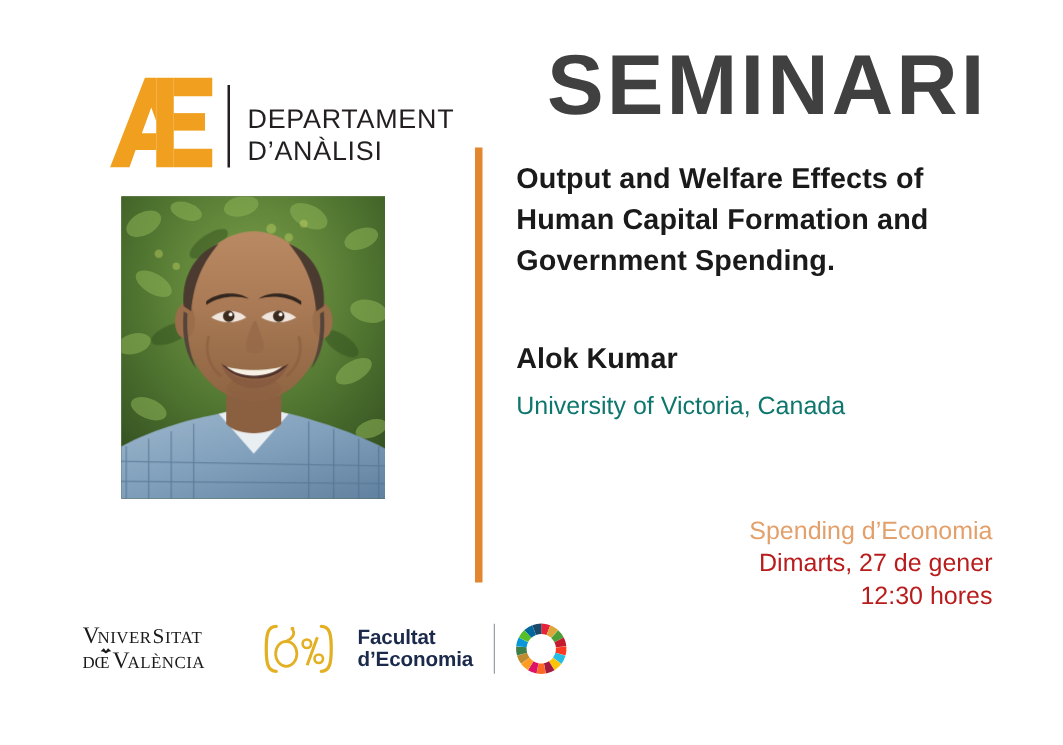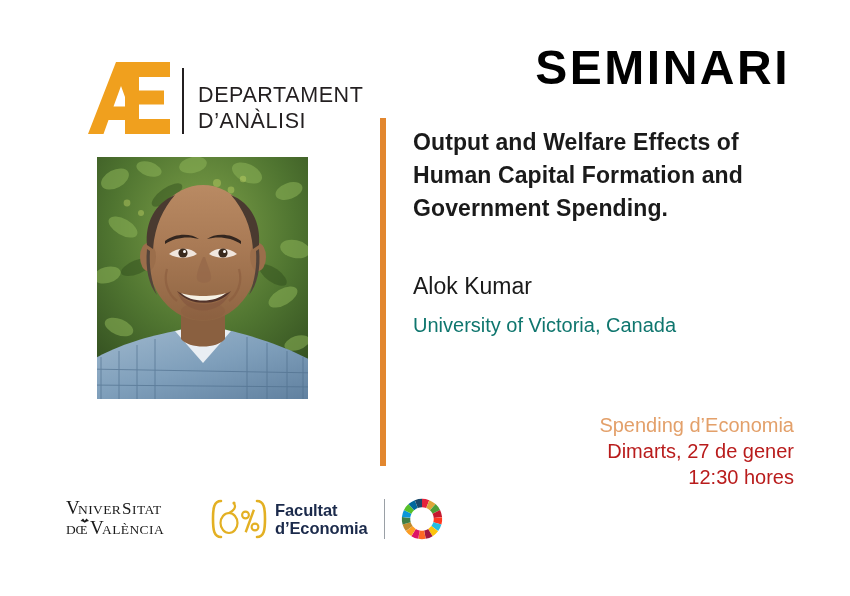--- a/index.html
+++ b/index.html
@@ -48,22 +48,22 @@
     letter-spacing: 0.6px;
     font-weight: 400;
     white-space: nowrap;
   }
 
   
   .seminari {
     position: absolute;
     right: 60px;
     top: 42px;
-    color: #000000;
-    font-size: 48px;
+    color: #404040;
+    font-size: 68px;
     font-weight: bold;
     letter-spacing: 2.5px;
     line-height: 52px;
   }
 
   
   .photo {
     position: absolute;
     left: 97px;
     top: 157px;
@@ -95,21 +95,21 @@
     font-weight: bold;
     line-height: 33px;
     letter-spacing: 0.1px;
   }
   .speaker-name {
     position: absolute;
     left: 413px;
     top: 272px;
     color: #1a1a1a;
     font-size: 23px;
-    font-weight: normal;
+    font-weight: bold;
     line-height: 28px;
   }
   .speaker-affil {
     position: absolute;
     left: 413px;
     top: 312px;
     color: #0f766e;
     font-size: 20px;
     font-weight: 400;
     line-height: 26px;
@@ -138,21 +138,21 @@
     align-items: center;
   }
   .uv-wordmark { display: block; }
   .fe-logo {
     display: flex;
     align-items: center;
     margin-left: 16px;
   }
   .fe-bracket { display: block; }
   .fe-text {
-    margin-left: 7px;
+    margin-left: 18px;
     color: #1b2a4b;
     font-size: 16.5px;
     font-weight: bold;
     line-height: 18.5px;
     letter-spacing: -0.1px;
   }
   .fe-sep {
     width: 1px;
     height: 40px;
     background: #9aa0a6;

